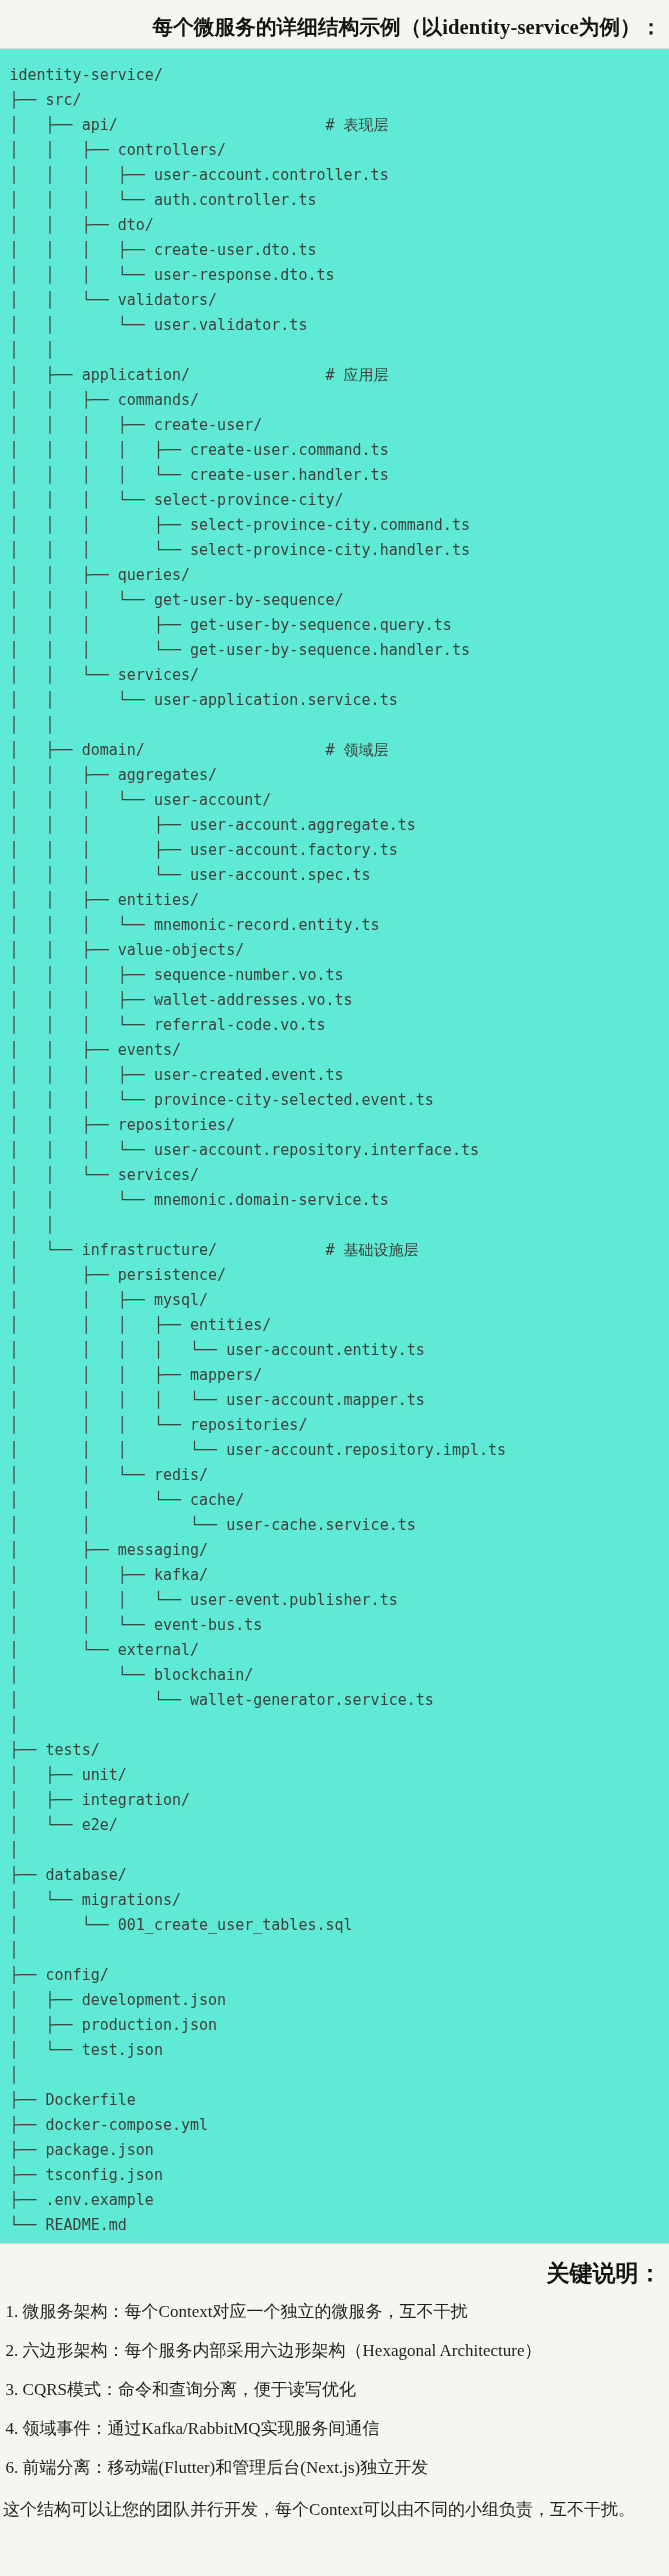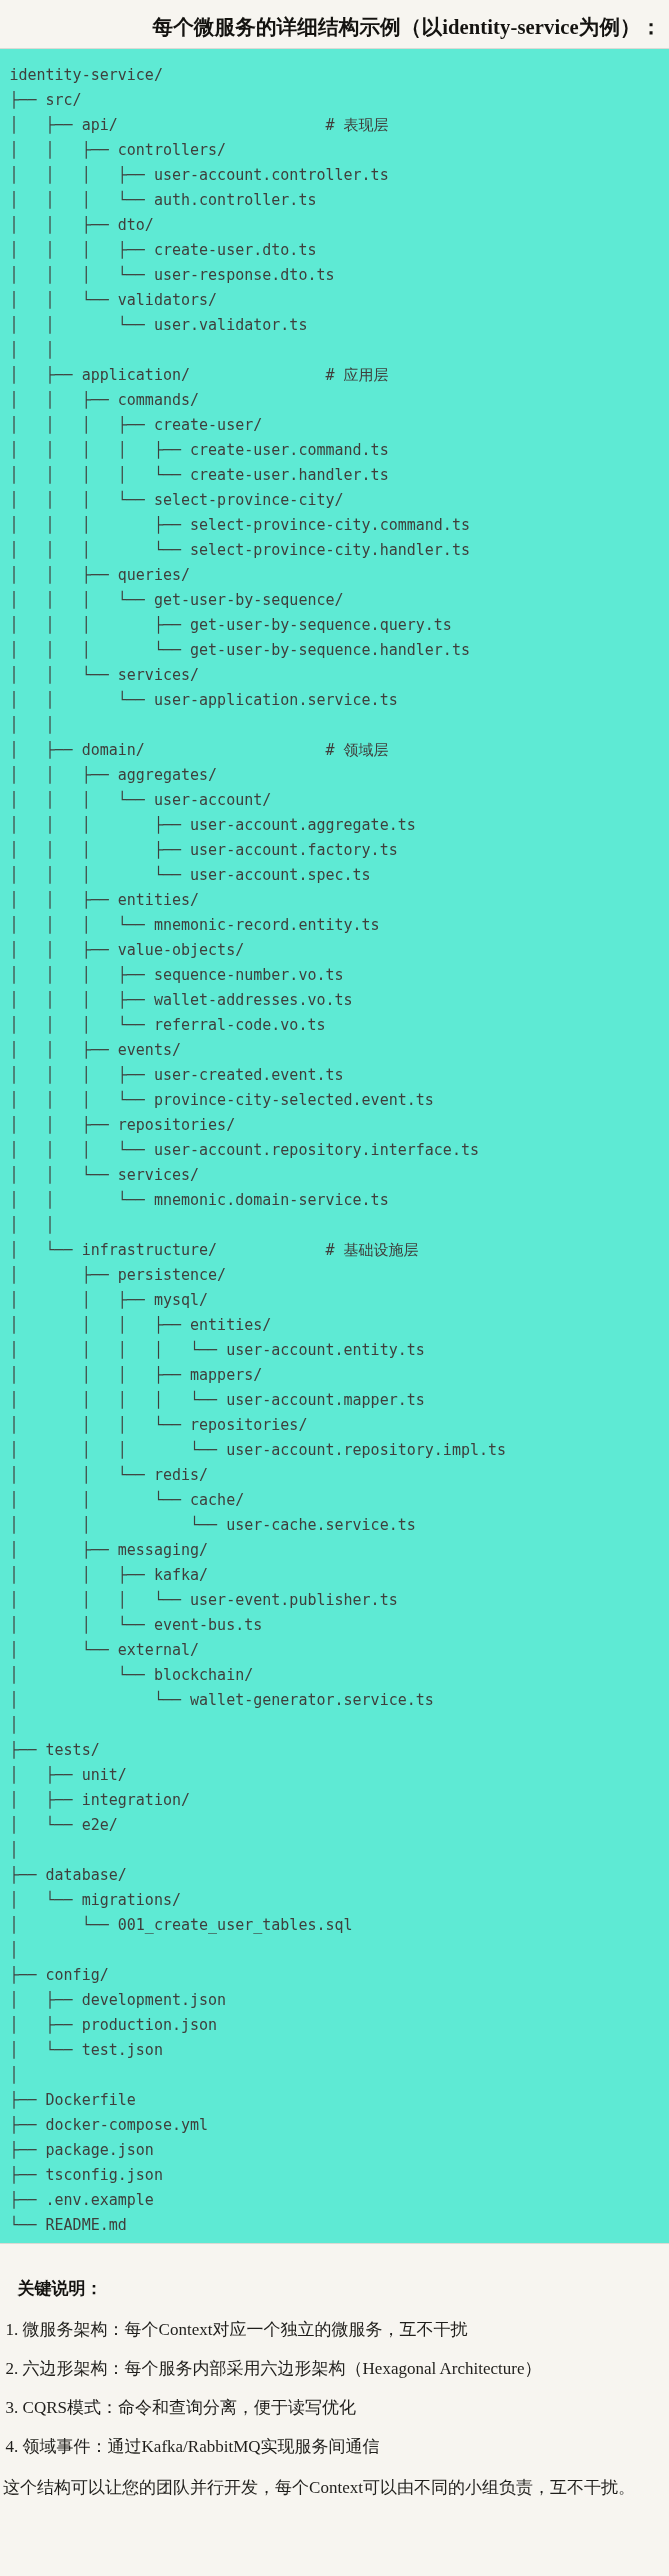--- a/index.html
+++ b/index.html
@@ -42,26 +42,27 @@
     font-size: 15px;
     line-height: 25px;
     color: #3f3f3c;
     white-space: pre;
     overflow: hidden;
   }
   .notes {
     padding: 0 7.5px 0 2.5px;
   }
   .notes-heading {
-    margin: 15px;
+    margin: 0;
     padding-top: 16.3px;
-    font-size: 17px;
+    font-size: 23px;
     line-height: 27.5px;
     font-weight: 700;
     color: #141310;
+    text-align: right;
   }
   .notes-list {
     list-style: none;
     margin: 12.5px 0 0 0;
     padding: 0 0 0 3.1px;
     font-size: 17px;
     line-height: 24px;
   }
   .notes-list li {
     margin-bottom: 15px;
@@ -174,19 +175,20 @@
   </div>
 
   <div class="notes">
     <h3 class="notes-heading">关键说明：</h3>
 
     <ol class="notes-list">
         <li><span>1. </span><strong>微服务架构</strong><span>：每个Context对应一个独立的微服务，互不干扰</span></li>
         <li><span>2. </span><strong>六边形架构</strong><span>：每个服务内部采用六边形架构（Hexagonal Architecture）</span></li>
         <li><span>3. </span><strong>CQRS模式</strong><span>：命令和查询分离，便于读写优化</span></li>
         <li><span>4. </span><strong>领域事件</strong><span>：通过Kafka/RabbitMQ实现服务间通信</span></li>
+        <li><span>6. </span><strong>前端分离</strong><span>：移动端(Flutter)和管理后台(Next.js)独立开发</span></li>
       </ol>
 
     <p class="closing-paragraph">这个结构可以让您的团队并行开发，每个Context可以由不同的小组负责，互不干扰。</p>
   </div>
 
 </div>
 
 
 </body></html>

